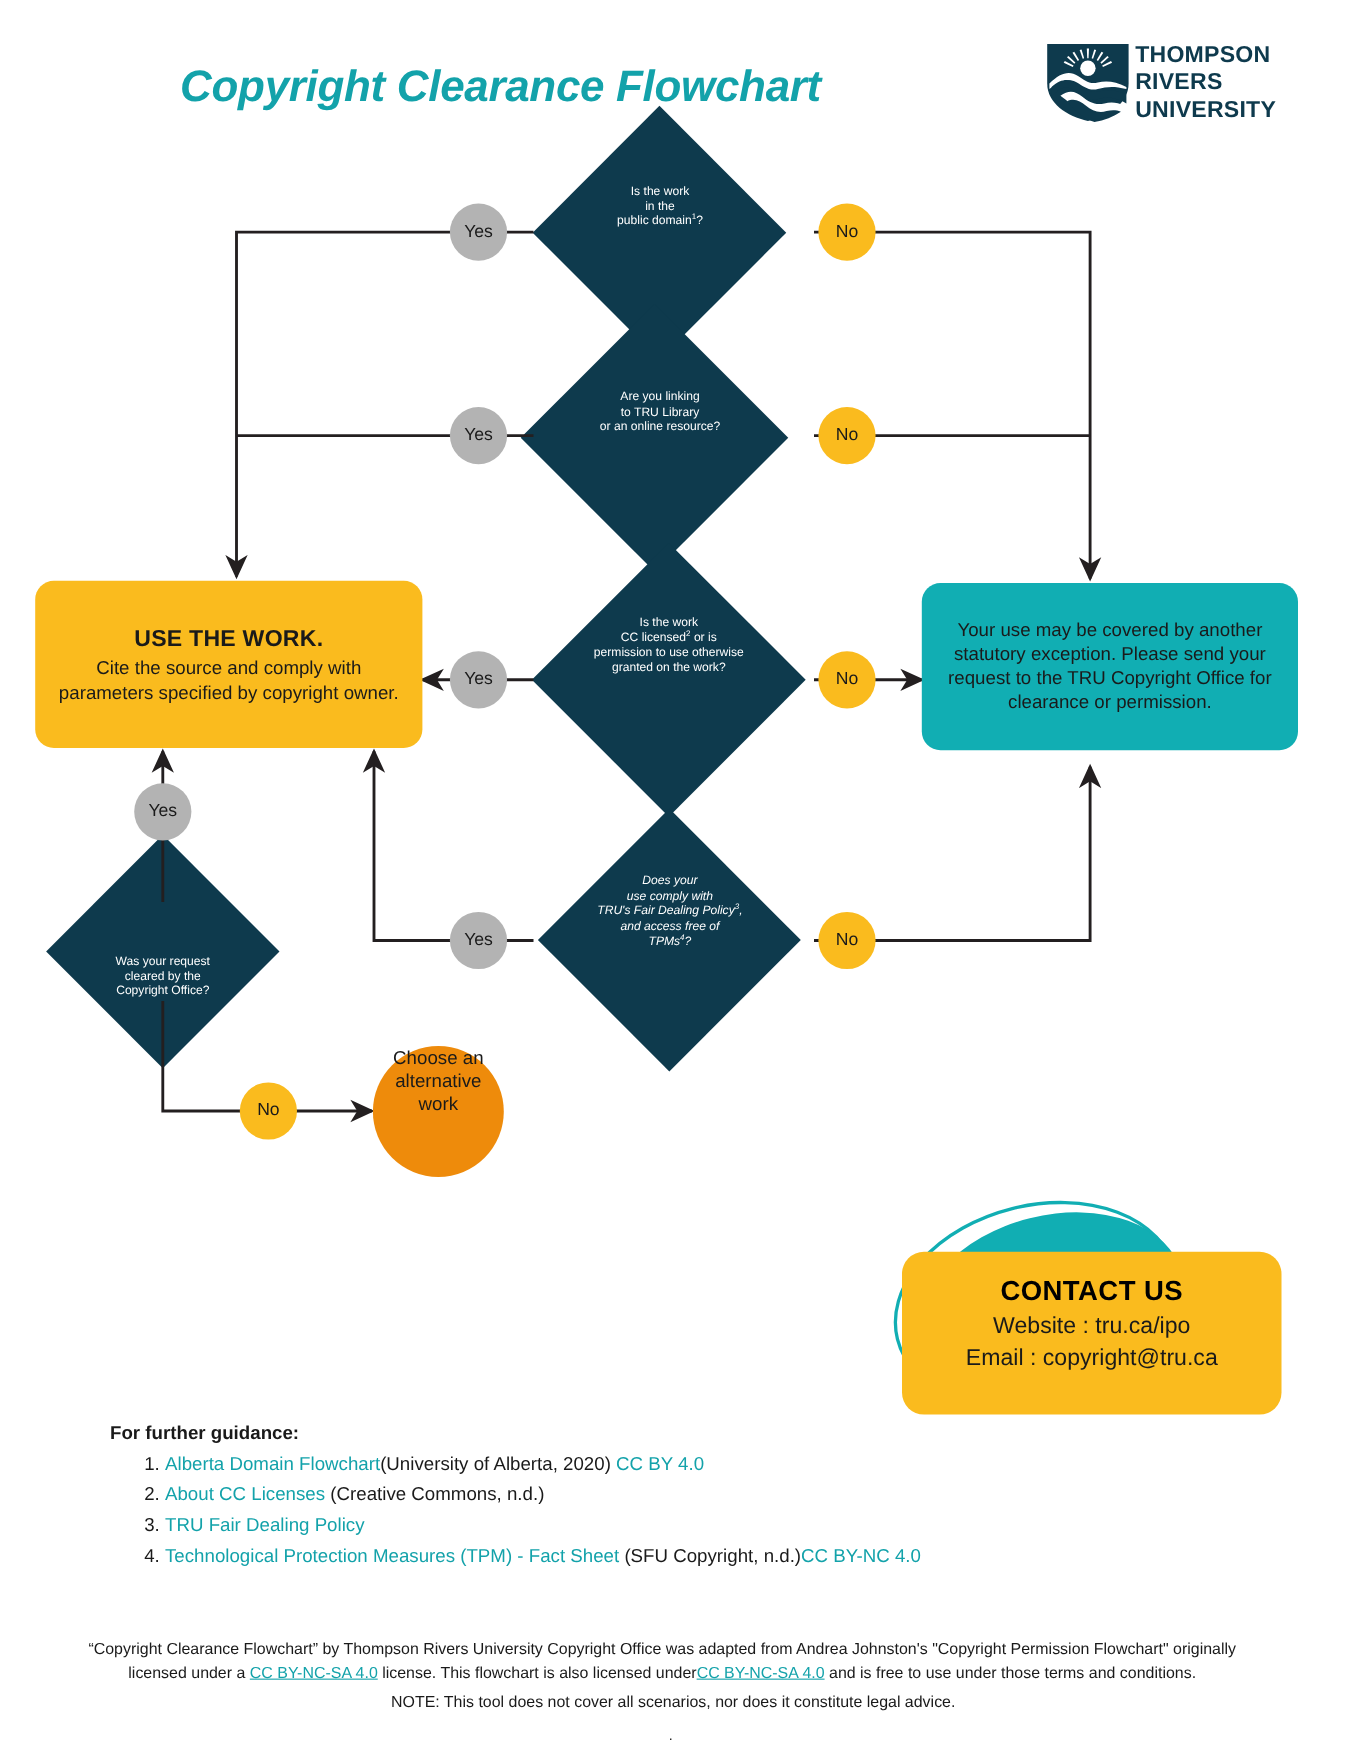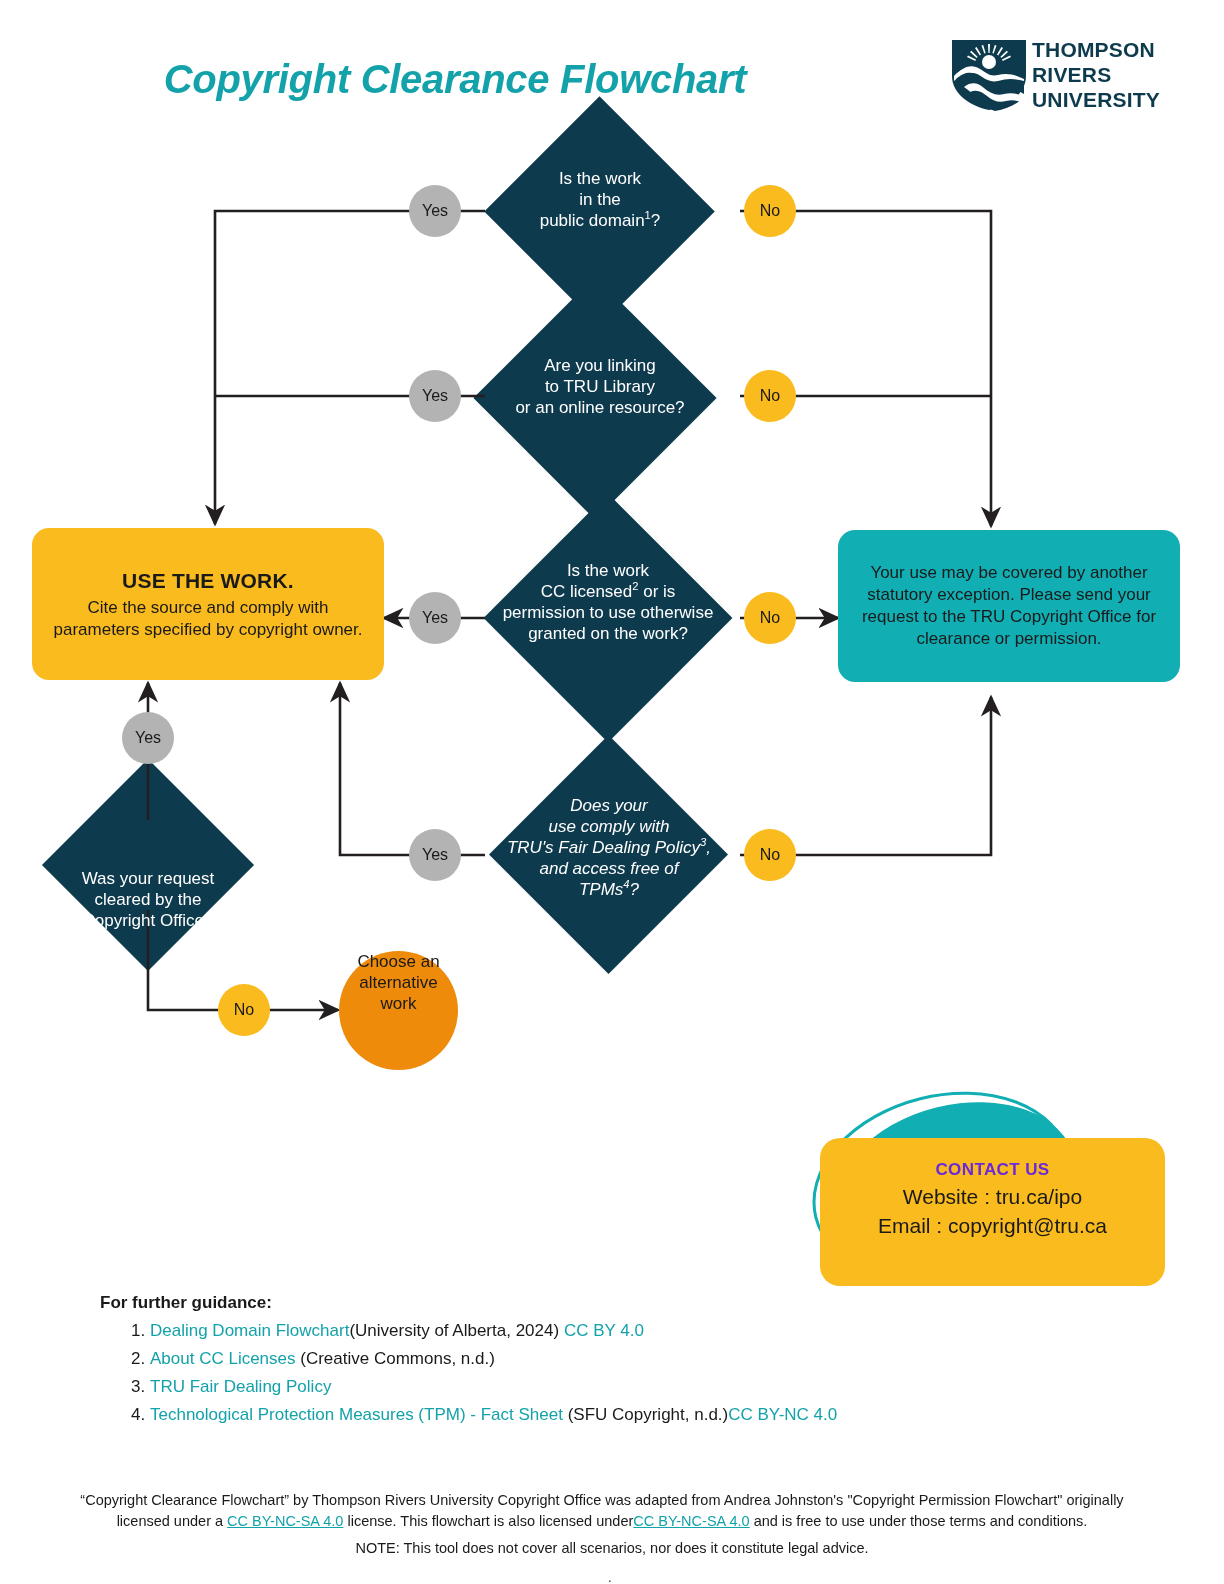--- a/index.html
+++ b/index.html
@@ -53,21 +53,21 @@
   
   .diamond {
     position: absolute;
     background: #0E3A4D;
     transform: rotate(45deg);
   }
   .diamond-label {
     position: absolute;
     color: #ffffff;
     text-align: center;
-    font-size: 17px;
+    font-size: 11px;
     line-height: 1.24;
     z-index: 4;
     pointer-events: none;
   }
 
   .pill {
     position: absolute;
     border-radius: 17px;
     z-index: 3;
     display: flex;
@@ -124,21 +124,21 @@
     position: absolute;
     left: 60px; top: 68px;
     width: 345px; height: 148px;
     background: #FABB1E;
     border-radius: 20px;
     z-index: 3;
     box-sizing: border-box;
     padding-top: 22px;
     text-align: center;
   }
-  #contact-card .ct-title { font-size: 17px; font-weight: bold; letter-spacing: 0.4px; color:#6d28d9;}
+  #contact-card .ct-title { font-size: 25px; font-weight: bold; letter-spacing: 0.4px; color:#000000;}
   #contact-card .ct-line { font-size: 21px; margin-top: 5px; color:#1a1a1a;}
 
   
   #guidance-head {
     position: absolute; left: 100px; top: 1293px;
     font-size: 17px; font-weight: bold; color: #1a1a1a;
   }
   ol#refs {
     position: absolute; left: 120px; top: 1322px; margin: 0;
     padding-left: 30px; width: 960px;
@@ -296,21 +296,21 @@
     <div id="contact-card">
       <div class="ct-title">CONTACT US</div>
       <div class="ct-line">Website : tru.ca/ipo</div>
       <div class="ct-line">Email :  copyright@tru.ca</div>
     </div>
   </div>
 
   <div id="guidance-head">For further guidance:</div>
   <ol id="refs">
     <li>
-      <span class="lk">Dealing Domain Flowchart</span><span class="pl">(University of Alberta, 2024)</span>
+      <span class="lk">Alberta Domain Flowchart</span><span class="pl">(University of Alberta, 2020)</span>
       <span class="lk">CC BY 4.0</span>
     </li>
     <li>
       <span class="lk">About CC Licenses</span>
       <span class="pl">(Creative Commons, n.d.)</span>
     </li>
     <li>
       <span class="lk">TRU Fair Dealing Policy</span>
     </li>
     <li>

